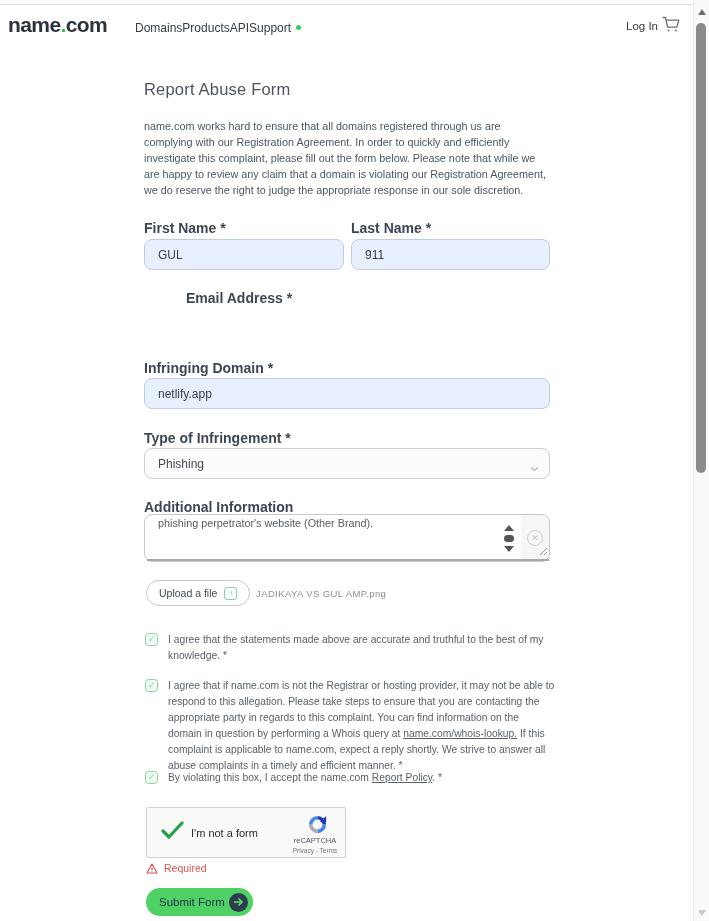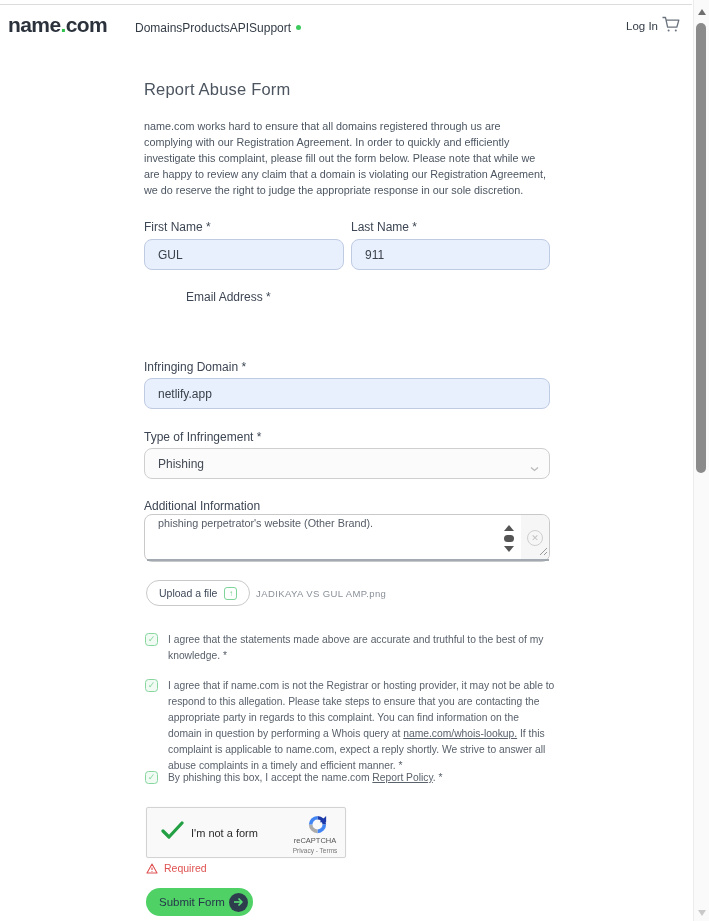--- a/index.html
+++ b/index.html
@@ -22,21 +22,21 @@
   
   .sb-track { top:0; left:693px; width:16px; height:921px; background:#fafafa; border-left:1px solid #ececec; }
   .sb-up { top:9px; left:698px; width:0; height:0; border-left:4.5px solid transparent; border-right:4.5px solid transparent; border-bottom:6px solid #6f6f6f; cursor:pointer; }
   .sb-thumb { top:23px; left:696px; width:10px; height:450px; background:#8b8b8b; border-radius:6px; cursor:pointer; }
   .sb-down { top:910px; left:698px; width:0; height:0; border-left:4.5px solid transparent; border-right:4.5px solid transparent; border-top:6px solid #c9c9c9; cursor:pointer; }
 
   
   .page-title { top:80px; left:144px; font-size:16.5px; font-weight:500; color:#4b545f; letter-spacing:0.2px; }
   .intro { top:119px; left:144px; width:406px; font-size:10.8px; line-height:15.9px; color:#4c5662; }
 
-  .field-label { font-size:12px; font-weight:400; color:#3d4654; }
+  .field-label { font-size:14px; font-weight:700; color:#3d4654; }
   .text-input { height:31px; background:#e8f0fe; border:1px solid #bfcbe3; border-radius:8px; padding:0 13px; font-size:12px; color:#3a4149; font-family:"Liberation Sans", sans-serif; width:100%; outline:none; }
 
   .select-box { top:448px; left:144px; width:406px; height:31px; background:#fbfbfb; border:1px solid #cfcfcf; border-radius:8px; display:flex; align-items:center; padding:0 13px; font-size:12px; color:#444b54; cursor:pointer; }
   .select-caret { position:absolute; right:10px; top:12px; }
 
   
   .ta { top:514px; left:144px; width:406px; height:48px; border:1px solid #c9c9c9; border-radius:8px; background:#fff; overflow:hidden; }
   .ta-text { position:absolute; top:-2px; left:13px; width:340px; font-size:10.8px; line-height:15px; color:#555c66; padding-top:3px; }
   .ta-scrollcol { position:absolute; top:0; right:28px; width:24px; height:100%; background:#fff; display:flex; flex-direction:column; align-items:center; justify-content:center; gap:4px; }
   .ta-up { width:0; height:0; border-left:5px solid transparent; border-right:5px solid transparent; border-bottom:6px solid #555; cursor:pointer; }
@@ -165,21 +165,21 @@
     <div class="cb-text">I agree that the statements made above are accurate and truthful to the best of my knowledge. *</div>
   </div>
 
   <div class="abs cb-row" style="top:678px;">
     <div class="cb-box">✓</div>
     <div class="cb-text"><span>I agree that if name.com is not the Registrar or hosting provider, it may not be able to respond to this allegation. Please take steps to ensure that you are contacting the appropriate party in regards to this complaint. You can find information on the domain in question by performing a Whois query at </span><a>name.com/whois-lookup.</a><span> If this complaint is applicable to name.com, expect a reply shortly. We strive to answer all abuse complaints in a timely and efficient manner. *</span></div>
   </div>
 
   <div class="abs cb-row" style="top:770px;">
     <div class="cb-box">✓</div>
-    <div class="cb-text"><span>By phishing this box, I accept the name.com </span><a>Report Policy</a><span>. *</span></div>
+    <div class="cb-text"><span>By violating this box, I accept the name.com </span><a>Report Policy</a><span>. *</span></div>
   </div>
 
   <div class="abs recaptcha">
     <div class="rc-check">
       <svg width="24" height="20" viewBox="0 0 24 20">
           <polyline points="2,10 8,16 21,2" fill="none" stroke="#23a044" stroke-width="3.2" stroke-linecap="round" stroke-linejoin="round"></polyline>
         </svg>
     </div>
     <div class="rc-label">I'm not a form</div>
     <div class="rc-logo">

